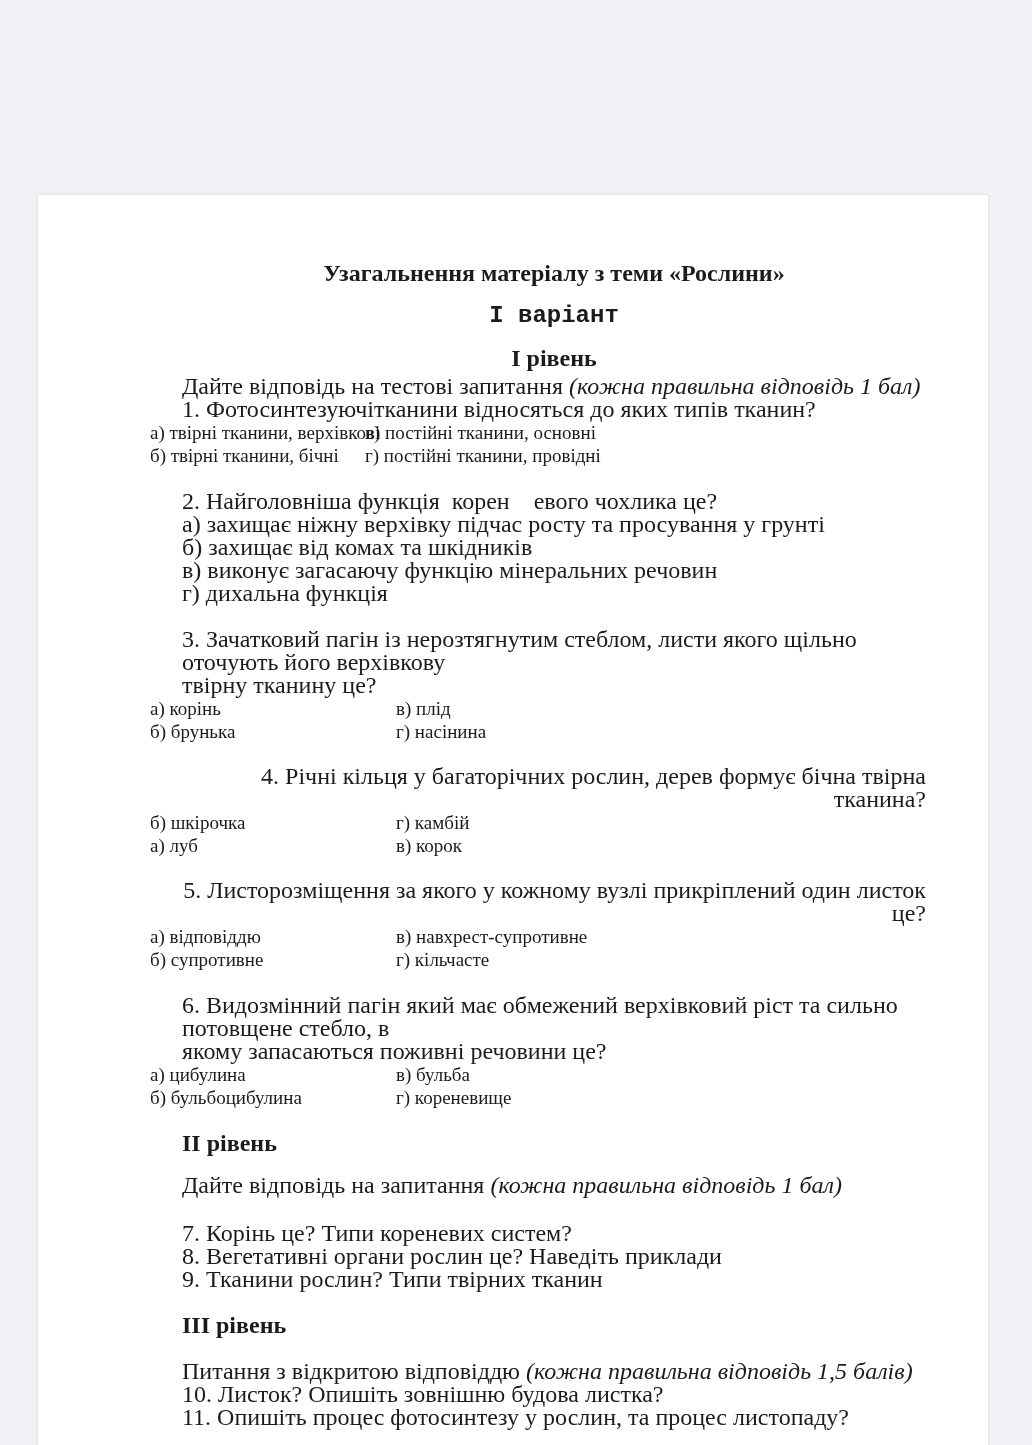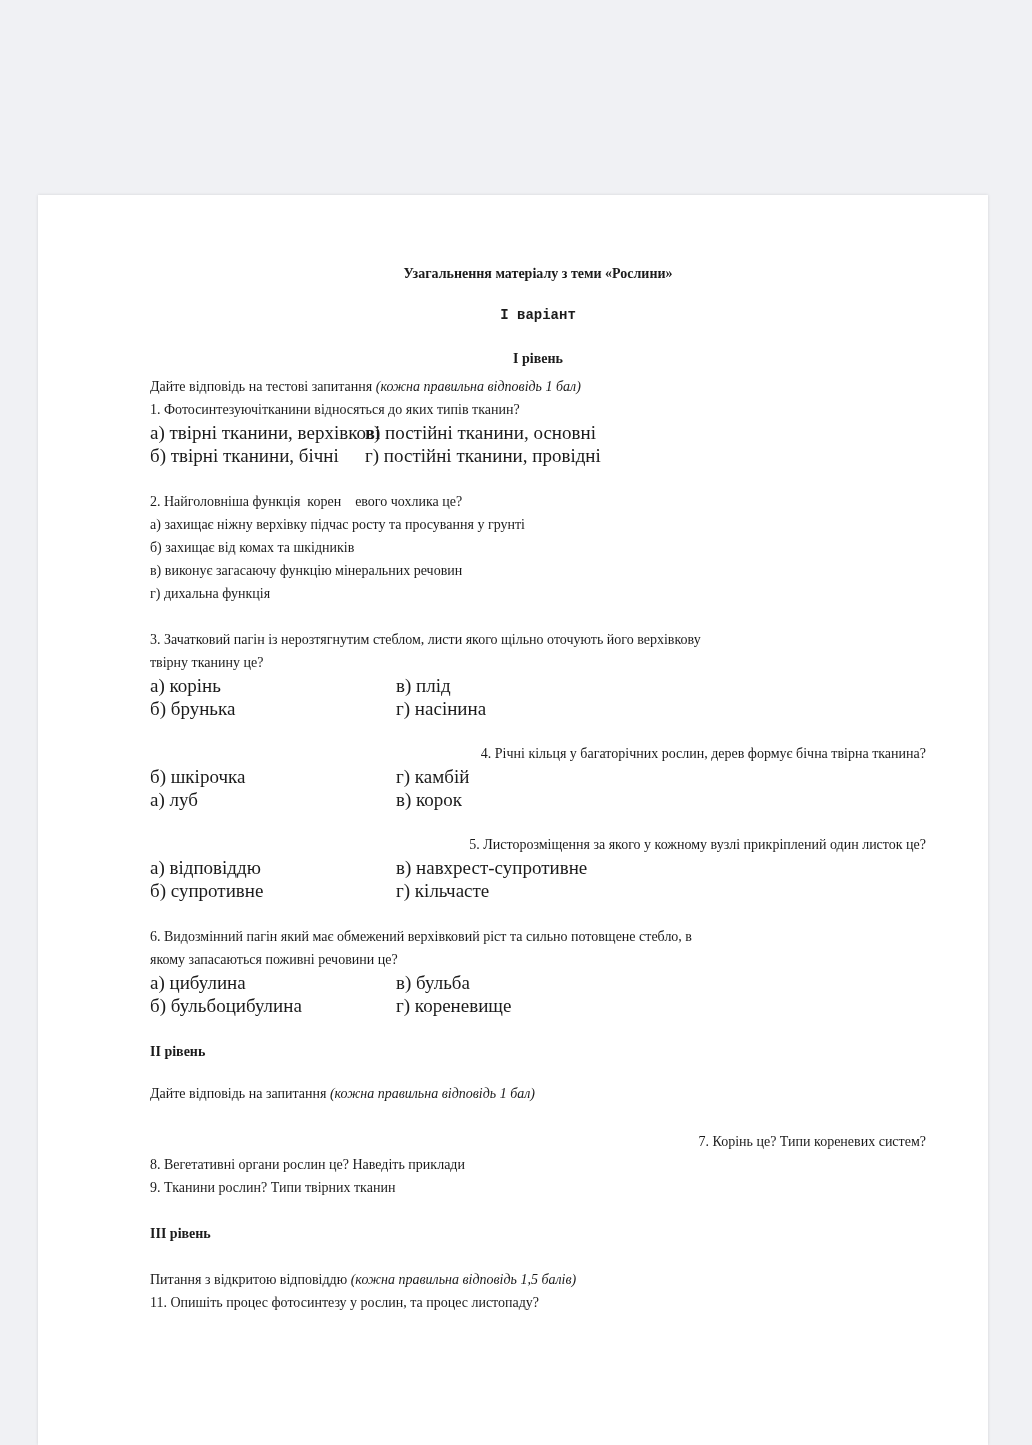--- a/index.html
+++ b/index.html
@@ -17,34 +17,35 @@
     left: 38px;
     top: 195px;
     width: 950px;
     height: 1250px;
     background: #ffffff;
     box-shadow: 0 0 3px rgba(0,0,0,0.12);
     box-sizing: border-box;
     padding: 67px 62px 0 112px;
   }
   .line {
-    font-size: 14px;
+    font-size: 24px;
     line-height: 23px;
     white-space: pre-wrap;
+    margin-left: 32px;
   }
   .center { text-align: center; }
   .bold { font-weight: bold; }
   .it { font-style: italic; }
   .variant-line   { margin-top: 19px; font-family: Liberation Mono, monospace; }
   .lvl1-heading   { margin-top: 20px; text-align: center; }
   .intro-gap5     { margin-top: 5px; }
   .q-gap23        { margin-top: 23px; }
   .q-gap22        { margin-top: 22px; text-align: right; }
   .gap19          { margin-top: 19px; }
-  .gap25          { margin-top: 25px; text-align: right; }
+  .gap25          { margin-top: 25px; }
   .opt-row {
     display: grid;
     font-size: 19px;
     line-height: 23px;
   }
   .opt-row > span { white-space: nowrap; }
   .cols-q1 { grid-template-columns: 215px 1fr; }
   .cols-std { grid-template-columns: 246px 1fr; }
 </style>
 </head>
@@ -123,15 +124,16 @@
   <div class="line gap19"><span>Дайте відповідь на запитання </span><span class="it">(кожна правильна відповідь 1 бал)</span></div>
 
   <div class="line gap25">7. Корінь це? Типи кореневих систем?</div>
   <div class="line">8. Вегетативні органи рослин це? Наведіть приклади</div>
   <div class="line">9. Тканини рослин? Типи твірних тканин</div>
 
   <div class="line bold q-gap23">ІІІ рівень</div>
 
   <div class="line q-gap23"><span>Питання з відкритою відповіддю </span><span class="it">(кожна правильна відповідь 1,5 балів)</span></div>
 
+  <div class="line">10. Листок? Опишіть зовнішню будова листка?</div>
   <div class="line">11. Опишіть процес фотосинтезу у рослин, та процес листопаду?</div>
 
 </div>
 
 </body></html>

